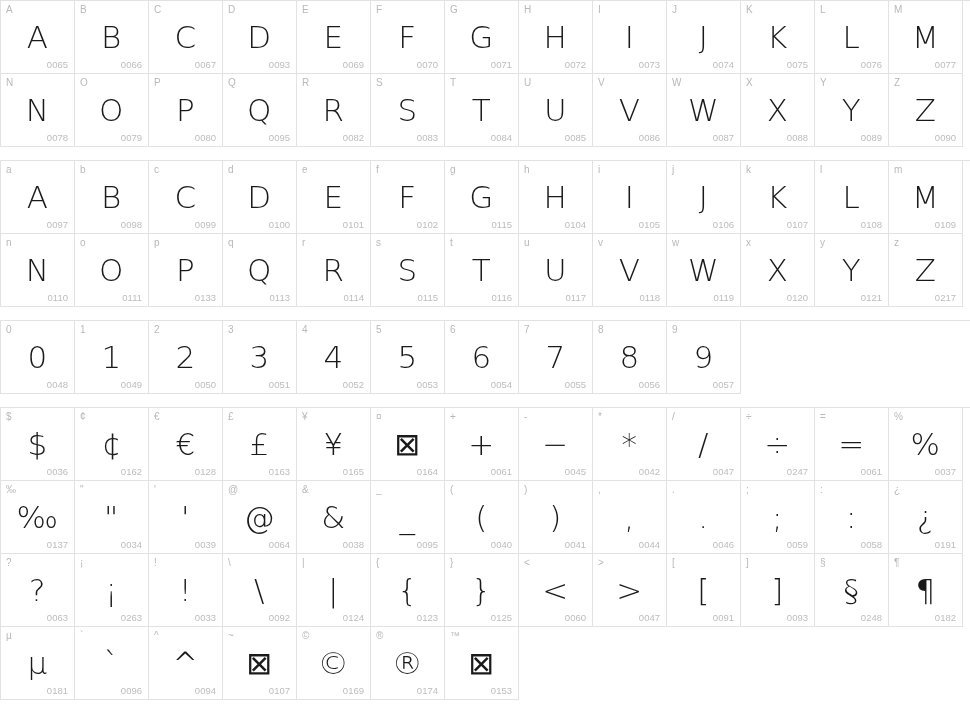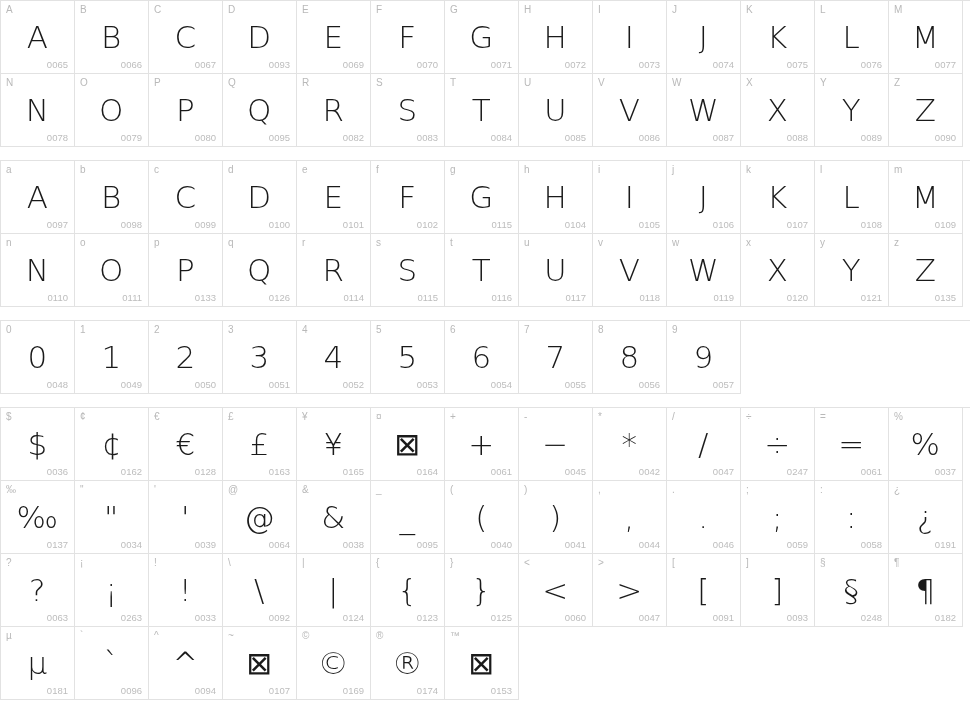--- a/index.html
+++ b/index.html
@@ -292,21 +292,21 @@
         <span class="code">0111</span>
       </div>
       <div class="cell">
         <span class="corner-label">p</span>
         <span class="glyph">P</span>
         <span class="code">0133</span>
       </div>
       <div class="cell">
         <span class="corner-label">q</span>
         <span class="glyph">Q</span>
-        <span class="code">0126</span>
+        <span class="code">0113</span>
       </div>
       <div class="cell">
         <span class="corner-label">r</span>
         <span class="glyph">R</span>
         <span class="code">0114</span>
       </div>
       <div class="cell">
         <span class="corner-label">s</span>
         <span class="glyph">S</span>
         <span class="code">0115</span>
@@ -337,21 +337,21 @@
         <span class="code">0120</span>
       </div>
       <div class="cell">
         <span class="corner-label">y</span>
         <span class="glyph">Y</span>
         <span class="code">0121</span>
       </div>
       <div class="cell">
         <span class="corner-label">z</span>
         <span class="glyph">Z</span>
-        <span class="code">0135</span>
+        <span class="code">0217</span>
       </div>
     </div>
     <div class="block-gap"></div>
     <div class="grid-block">
       <div class="cell">
         <span class="corner-label">0</span>
         <span class="glyph">0</span>
         <span class="code">0048</span>
       </div>
       <div class="cell">

